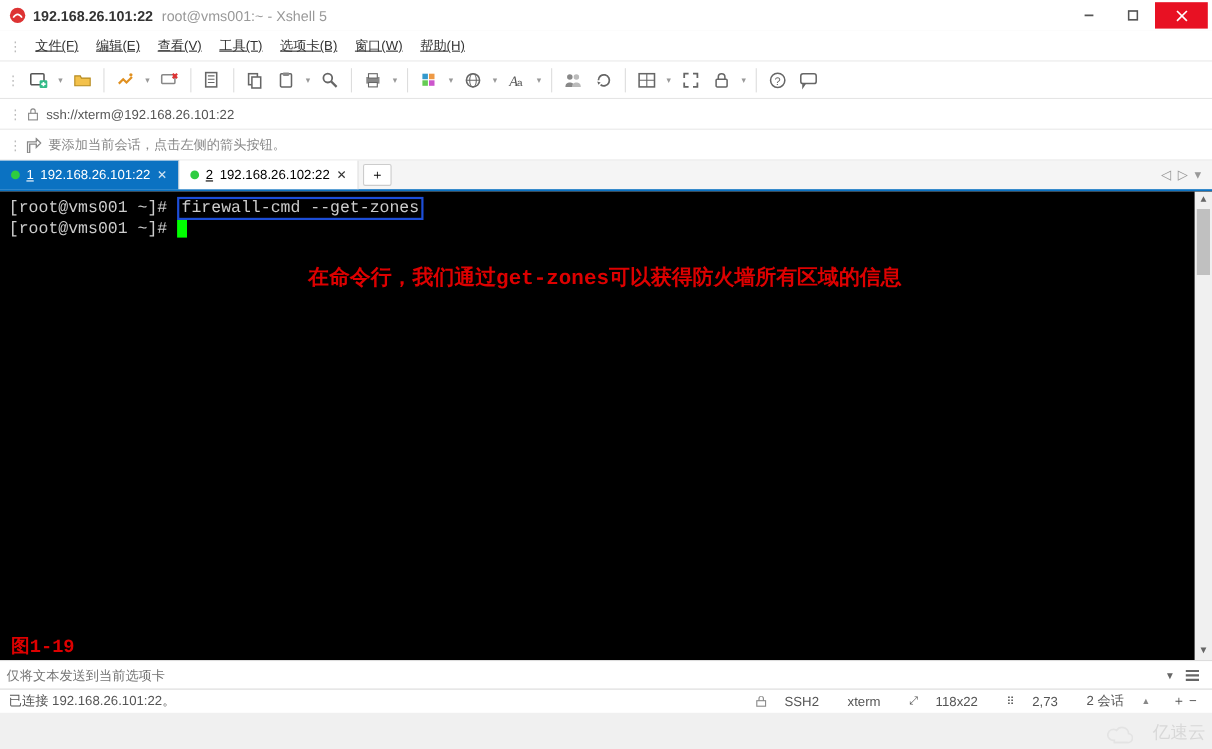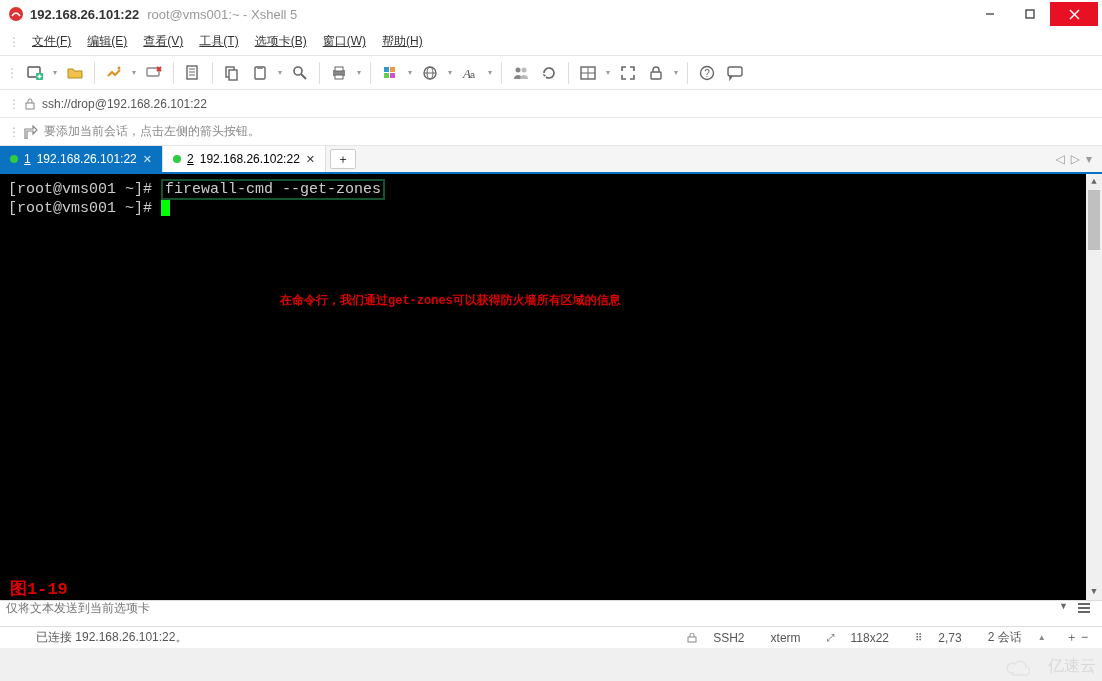--- a/index.html
+++ b/index.html
@@ -37,32 +37,32 @@
 .tab .close-x { font-size:11px; opacity:.8;}
 .tab-add { width:26px; display:flex;align-items:center;justify-content:center; border:1px solid #ccc; margin:3px 0 3px 4px; background:#fff; border-radius:2px;}
 .tab-nav { margin-left:auto; display:flex; align-items:center; gap:6px; padding:0 10px; color:#999;}
 
 .terminal { background: #000; color: #ccc; font-family: "Consolas","Courier New", monospace; font-size: 15px; line-height: 19px; height: 426px; position: relative; padding: 6px 8px; overflow:hidden;}
 .terminal .scrollbar { position:absolute; right:0; top:0; width:16px; height:100%; background:#f0f0f0;}
 .terminal .scrollbar .thumb{ position:absolute; left:2px; right:2px; top:16px; height:60px; background:#c0c0c0;}
 .terminal .scrollbar .arr{ position:absolute; left:0; right:0; height:16px; display:flex;align-items:center;justify-content:center; color:#666;font-size:9px;}
 .terminal .scrollbar .arr.up{top:0;} .terminal .scrollbar .arr.dn{bottom:0;}
 .term-line { white-space: pre; }
-.cmd-box { border: 2px solid #14532d; padding: 0 2px; }
+.cmd-box { border: 2px solid #1d4ed8; padding: 0 2px; }
 .cursor { display:inline-block; width:9px; height:16px; background:#0f0; vertical-align:middle;}
 .annot { color:#d00; font-weight:bold; position:absolute; }
 .fig-label { color:#d00; font-weight:bold; font-size:17px; position:absolute; bottom:1px; left:10px;}
 
-.inputbar { height: 26px; background:#fff; border-top:1px solid #ddd; display:flex; align-items:flex-start; padding:0 6px; color:#999;}
+.inputbar { height: 26px; background:#fff; border-top:1px solid #ddd; display:flex; align-items:center; padding:0 6px; color:#999;}
 .inputbar input { flex:1; border:none; outline:none; color:#999; font-size:12px; background:transparent;}
 .inputbar .dd { font-size:9px; color:#666; padding:0 4px;}
 .inputbar .barsicon{ padding:0 4px; color:#666;}
 
 .statusbar { height:22px; background:#fff; border-top:1px solid #ddd; display:flex; align-items:center; padding:0 8px; font-size:12px; color:#555; gap:14px;}
-.statusbar .left { flex: 0 0 auto; margin-left: 28px;}
+.statusbar .left { flex: 0 0 auto;}
 .statusbar .spacer{flex:1;}
 .statusbar .cell{ display:flex; align-items:center; gap:16px; padding:0 6px;}
 .statusbar .dd{font-size:8px;color:#888;}
 
 .watermark { position:absolute; right:6px; bottom:4px; color:#d8d8d8; font-weight:normal; font-size:16px; display:flex; align-items:flex-end; gap:18px; pointer-events:none;}
 .watermark svg{opacity:.5;}
 
 svg { display:block; }
 </style>
 </head>
@@ -254,21 +254,21 @@
 </div>
 
 <div class="addressbar">
   <span class="grip">⋮</span>
   <span style="margin-right:6px;">
     <svg width="12" height="12" viewBox="0 0 12 12">
         <rect x="2" y="5" width="8" height="6" fill="none" stroke="#888"></rect>
         <path d="M4 5V3a2 2 0 0 1 4 0v2" fill="none" stroke="#888"></path>
       </svg>
   </span>
-  <span>ssh://drop@192.168.26.101:22</span>
+  <span>ssh://xterm@192.168.26.101:22</span>
 </div>
 
 <div class="infobar">
   <span class="grip">⋮</span>
   <span style="margin-right:6px;">
     <svg width="14" height="14" viewBox="0 0 14 14">
         <path d="M3 3h6v3l4-4-4-4v3H1v10h2z" transform="translate(0,3)" fill="none" stroke="#888" stroke-width="1.2"></path>
       </svg>
   </span>
   <span>要添加当前会话，点击左侧的箭头按钮。</span>
@@ -291,21 +291,21 @@
   <div class="tab-nav">
     <span>◁</span>
     <span>▷</span>
     <span>▾</span>
   </div>
 </div>
 
 <div class="terminal">
   <div class="term-line"><span>[root@vms001 ~]# </span><span class="cmd-box">firewall-cmd --get-zones</span></div>
   <div class="term-line"><span>[root@vms001 ~]# </span><span class="cursor"></span></div>
-  <div class="annot" style="top:70px; left:280px; font-size:12px;margin-top:48px;">在命令行，我们通过get-zones可以获得防火墙所有区域的信息</div>
+  <div class="annot" style="top:70px; left:280px; font-size:19px;">在命令行，我们通过get-zones可以获得防火墙所有区域的信息</div>
   <div class="fig-label">图1-19</div>
   <div class="scrollbar">
     <div class="arr up">▲</div>
     <div class="thumb"></div>
     <div class="arr dn">▼</div>
   </div>
 </div>
 
 <div class="inputbar">
   <input type="text" placeholder="仅将文本发送到当前选项卡" style="">

